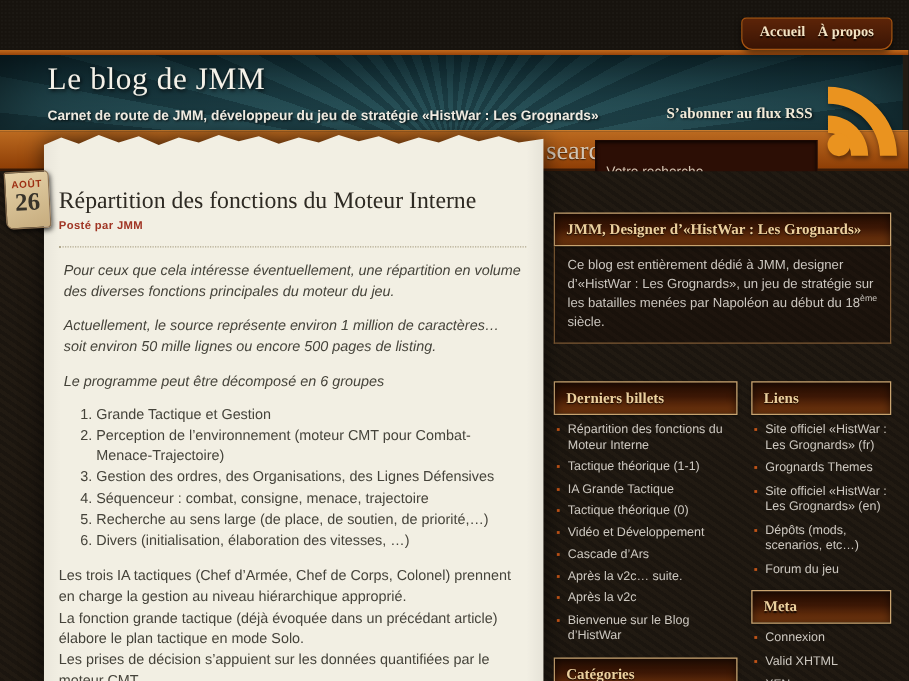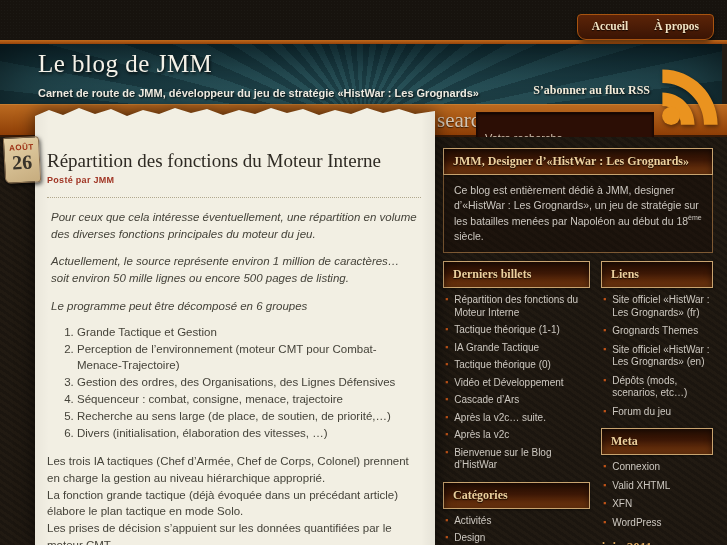--- a/index.html
+++ b/index.html
@@ -2,21 +2,21 @@
 <html><head>
 <meta charset="utf-8">
 <style>
   html,body{margin:0;padding:0;}
   body{font-family:"Liberation Sans",sans-serif;background:#111;}
   #page{position:relative;width:727px;height:545px;overflow:hidden;background:#221b13;}
 
   
   .topbar{position:absolute;left:0;top:0;width:727px;height:40px;background:#17130e;
     background-image:radial-gradient(rgba(255,255,255,0.025) 1px,transparent 1px);background-size:3px 3px;}
-  .nav-tab{position:absolute;top:14px;right:13px;display:flex;gap:26px;padding:5px 14px 7px;
+  .nav-tab{position:absolute;top:14px;right:13px;display:flex;gap:10px;padding:5px 14px 7px;
     background:linear-gradient(180deg,#5c2408,#3a1404);border:1px solid #a85410;border-radius:4px 4px 9px 9px;
     box-shadow:0 2px 5px rgba(0,0,0,.6);z-index:7;}
   .nav-link{font-family:"Liberation Serif",serif;font-weight:bold;font-size:11.5px;color:#f3e3c3;cursor:pointer;
     text-shadow:0 1px 1px rgba(0,0,0,.8);}
 
   
   .orange-line{position:absolute;left:0;top:40px;width:727px;height:4px;background:linear-gradient(180deg,#c06a1c,#96430a);}
   .banner{position:absolute;left:0;top:44px;width:722px;height:60px;background-color:#1e4952;overflow:hidden;
     background-image:
       radial-gradient(ellipse 120% 170% at 50% 120%, rgba(120,200,210,0.20), rgba(8,26,32,0.70) 78%),
@@ -68,21 +68,21 @@
     box-shadow:1px 2px 4px rgba(0,0,0,.7);text-align:center;box-sizing:border-box;padding-top:5px;}
   .date-month{font-size:8px;font-weight:bold;color:#9e3014;letter-spacing:.5px;}
   .date-day{font-family:"Liberation Serif",serif;font-size:20px;font-weight:bold;color:#38332a;line-height:1.05;}
 
   
   .sidebar{position:absolute;left:443px;top:148px;width:270px;z-index:3;}
   .box-header{box-sizing:border-box;border:1px solid #c9a470;padding:5px 9px;
     background:linear-gradient(180deg,#220d03 0%,#3c1705 45%,#7c3c10 100%);
     box-shadow:inset 0 0 7px rgba(0,0,0,.55),0 1px 2px rgba(0,0,0,.5);
     font-family:"Liberation Serif",serif;font-weight:bold;font-size:12px;color:#ecd09e;
-    text-shadow:0 1px 1px rgba(0,0,0,.8);}
+    text-shadow:0 1px 1px rgba(0,0,0,.8);margin-top:22px;}
   .about-body{box-sizing:border-box;border:1px solid #7e5a34;border-top:none;background:rgba(22,11,5,.35);
     padding:8px 10px;font-size:10.5px;line-height:1.45;color:#cbc6bf;}
   .sb-cols{display:flex;gap:11px;margin-top:8px;}
   .col-left{width:147px;}
   .col-right{width:112px;}
   .sb-list{list-style:none;margin:6px 0 10px;padding:0 0 0 2px;}
   .sb-list li{display:flex;gap:6px;margin-bottom:5px;font-size:10px;line-height:1.25;color:#cdc8c0;cursor:pointer;}
   .col-right .sb-list li{margin-bottom:6px;}
   .bullet{color:#c25418;font-size:9px;line-height:1.3;flex:0 0 auto;}
   .mt{margin-top:6px;}

